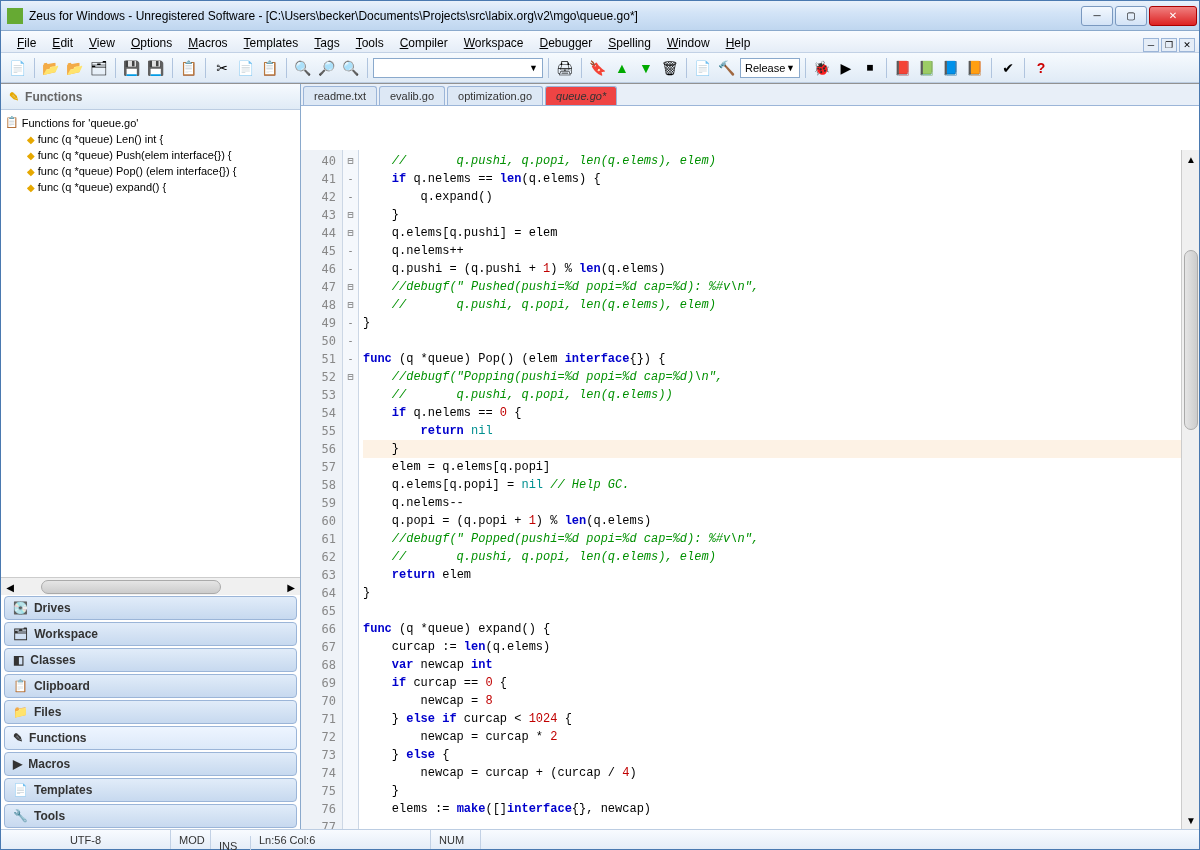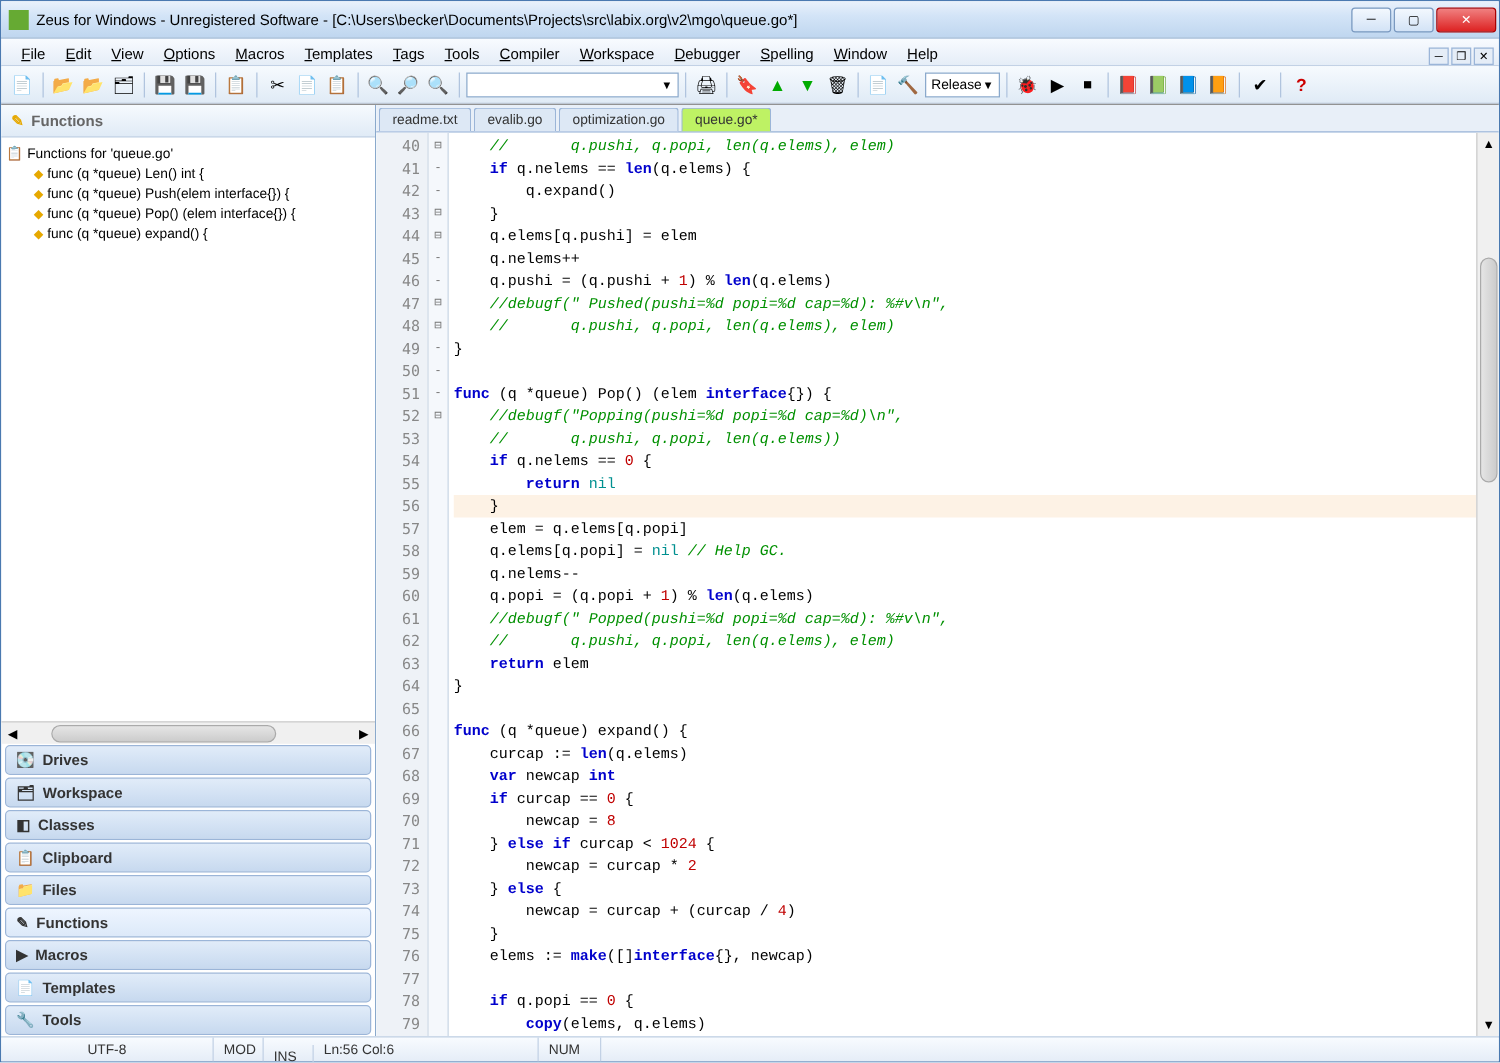--- a/index.html
+++ b/index.html
@@ -37,24 +37,24 @@
 .side-hscroll { height:18px; background:#f0f0f0; border-top:1px solid #ccc; position:relative; }
 .side-hscroll .thumb { position:absolute; left:40px; top:2px; width:180px; height:14px; background:linear-gradient(#e5e5e5,#ccc); border:1px solid #aaa; border-radius:7px; }
 .side-hscroll .arrow-l, .side-hscroll .arrow-r { position:absolute; top:0; width:18px; height:18px; display:flex; align-items:center; justify-content:center; font-size:10px; }
 .side-hscroll .arrow-l { left:0; } .side-hscroll .arrow-r { right:0; }
 
 .side-panels { display:flex; flex-direction:column; }
 .side-panel-btn { height:24px; background:linear-gradient(#e1ecf9,#c7d9ef); border:1px solid #9bb5d8; margin:1px 3px; border-radius:4px; display:flex; align-items:center; padding:0 8px; gap:6px; font-size:12px; font-weight:bold; color:#333; }
 .side-panel-btn.active { background:linear-gradient(#eef5ff,#dce9f9); }
 
 
-.editor-area { flex:1; display:flex; flex-direction:column; background:#fff; }
+.editor-area { flex:1; display:flex; flex-direction:column; background:#fff;gap:44px; }
 .tabs { height:22px; background:#e8eff8; display:flex; align-items:flex-end; border-bottom:1px solid #9bb5d8; padding-left:2px; }
 .tab { padding:3px 10px; font-size:11px; border:1px solid #9bb5d8; border-bottom:none; background:#dde8f5; margin-right:2px; border-radius:3px 3px 0 0; color:#333; }
-.tab.active { background:#bef264; }
+.tab.active { background:#ef4444;font-style:italic; }
 
 .code-wrap { flex:1; display:flex; overflow:hidden; }
 .gutter { width:42px; background:#eef2f7; border-right:1px solid #ccd7e5; text-align:right; padding:2px 6px 2px 2px; font-family:Consolas, monospace; font-size:12px; color:#888; line-height:18px; }
 .foldcol { width:16px; background:#f5f8fc; border-right:1px solid #ccd7e5; font-family:Consolas, monospace; font-size:10px; color:#777; line-height:18px; text-align:center; padding-top:2px; }
 .code { flex:1; overflow:hidden; font-family:Consolas, "Courier New", monospace; font-size:12px; line-height:18px; padding:2px 0 2px 4px; white-space:pre; color:#000; }
 .code-scroll { width:18px; background:#f0f0f0; border-left:1px solid #ccc; position:relative; }
 .code-scroll .vsarr { position:absolute; width:18px; height:18px; display:flex; align-items:center; justify-content:center; font-size:10px; }
 .code-scroll .vsarr.up { top:0; } .code-scroll .vsarr.down { bottom:0; }
 .code-scroll .vsthumb { position:absolute; left:2px; top:100px; width:14px; height:180px; background:linear-gradient(90deg,#e5e5e5,#ccc); border:1px solid #aaa; border-radius:7px; }
 

